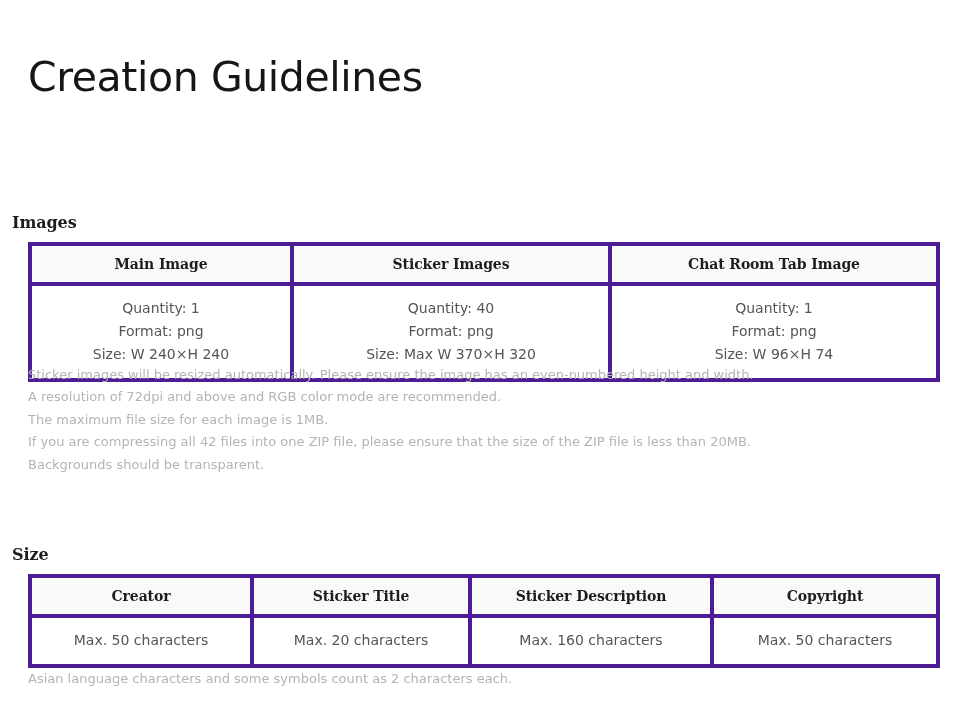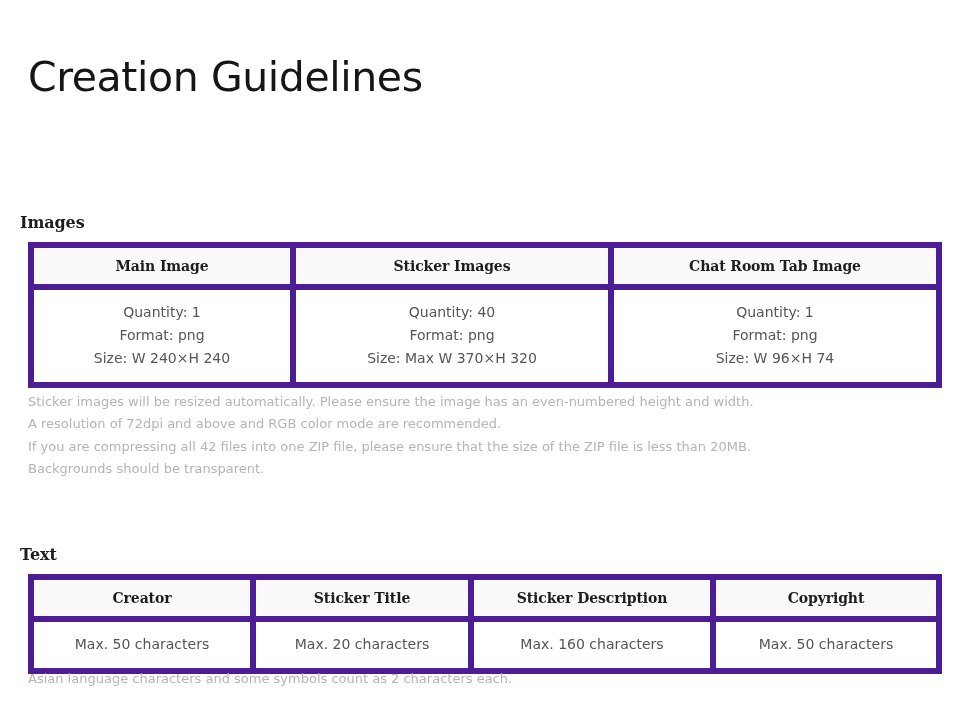--- a/index.html
+++ b/index.html
@@ -55,21 +55,21 @@
     margin-right: 9px;
   }
   .section-title {
     color: #353535;
     font-weight: 400;
   }
 
   
   .sub-head {
     position: absolute;
-    left: 20px;
+    left: 12px;
     font-family: "DejaVu Serif", serif;
     font-size: 16px;
     font-weight: bold;
     color: #1d1d1d;
     letter-spacing: -0.1px;
     white-space: nowrap;
   }
   #sub-images { top: 200px; }
   #sub-text   { top: 532px; }
 
@@ -80,21 +80,21 @@
     width: 908px;
     border-collapse: collapse;
     table-layout: fixed;
     background: #ffffff;
   }
   #table-images { top: 242px; }
   #table-text   { top: 574px; }
 
   .spec-table th,
   .spec-table td {
-    border: 6px solid #4c1d95;
+    border: 4px solid #4c1d95;
     text-align: center;
     vertical-align: middle;
     padding: 0;
   }
 
   .spec-table thead th {
     background: #f9f9f9;
     font-family: "DejaVu Serif", serif;
     font-weight: bold;
     font-size: 14px;
@@ -127,21 +127,21 @@
   
   .notes {
     position: absolute;
     left: 28px;
     font-family: "DejaVu Sans", sans-serif;
     font-size: 13px;
     color: #b4b4b4;
     line-height: 22.4px;
     white-space: nowrap;
   }
-  #notes-images { top: 391px; }
+  #notes-images { top: 364px; }
   #notes-text   { top: 668px; }
   .notes .note-line { display: block; }
 </style>
 </head>
 <body>
 
 <div class="page">
 
   <h1 class="doc-title">Creation Guidelines</h1>
 
@@ -178,25 +178,26 @@
           <span class="cell-line">Format: png</span>
           <span class="cell-line">Size: W 96×H 74</span>
         </td>
       </tr>
     </tbody>
   </table>
 
   <div class="notes" id="notes-images">
     <span class="note-line">Sticker images will be resized automatically. Please ensure the image has an even-numbered height and width.</span>
     <span class="note-line">A resolution of 72dpi and above and RGB color mode are recommended.</span>
+    <span class="note-line">The maximum file size for each image is 1MB.</span>
     <span class="note-line">If you are compressing all 42 files into one ZIP file, please ensure that the size of the ZIP file is less than 20MB.</span>
     <span class="note-line">Backgrounds should be transparent.</span>
   </div>
 
-  <h2 class="sub-head" id="sub-text">Text</h2>
+  <h2 class="sub-head" id="sub-text">Size</h2>
 
   <table class="spec-table" id="table-text">
     <colgroup>
       <col class="c1">
         <col class="c2">
         <col class="c3">
         <col class="c4">
     </colgroup>
     <thead>
       <tr>

